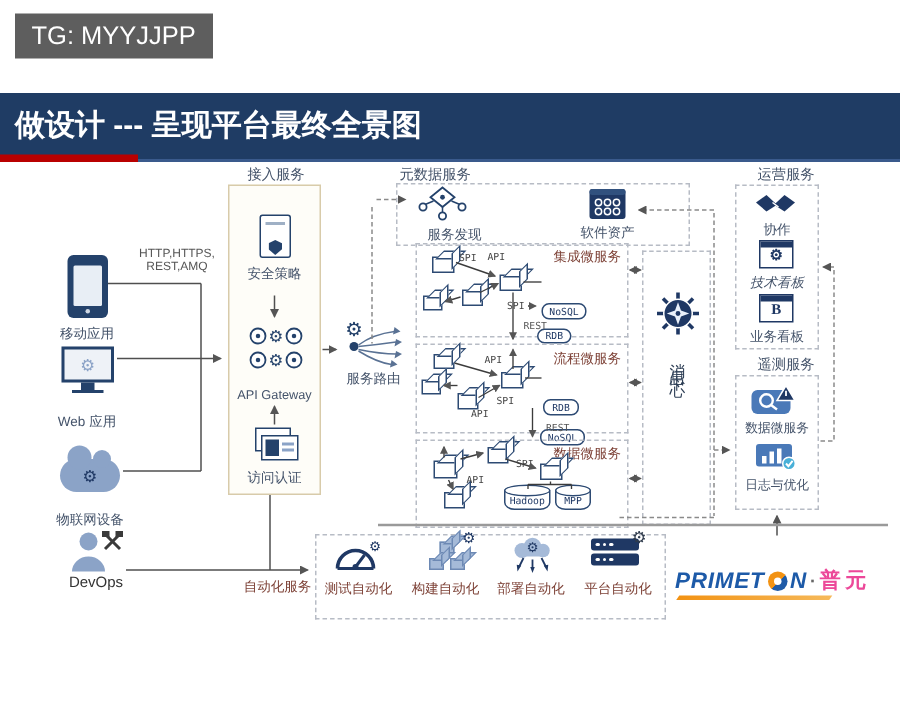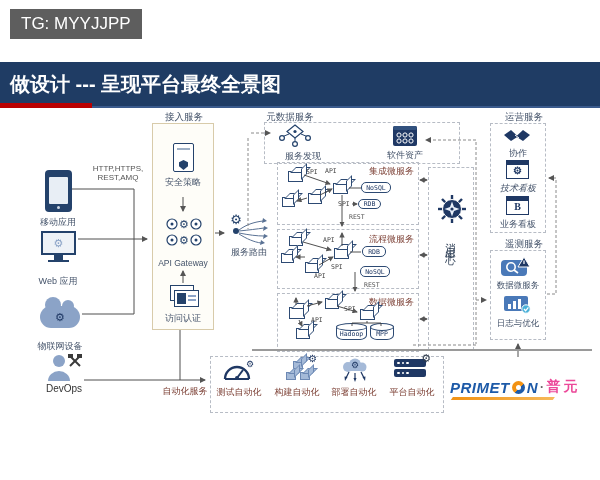--- a/index.html
+++ b/index.html
@@ -26,21 +26,21 @@
   
   .cube{position:absolute;background:#fff;border:1px solid #2d4a73;box-sizing:border-box;}
   .cube::before{content:"";position:absolute;left:1px;top:-5px;width:100%;height:4px;background:inherit;
                 border:1px solid;border-color:inherit;transform:skewX(-45deg);transform-origin:0 100%;}
   .cube::after{content:"";position:absolute;top:-3px;right:-5px;width:4px;height:100%;background:inherit;
                border:1px solid;border-color:inherit;transform:skewY(-45deg);transform-origin:0 0;}
   .cube.blue{background:#a5bad8;border-color:#6d89b4;}
   
   .store{position:absolute;border:1px solid #2d4a73;border-radius:5px;background:#fff;font-size:6.5px;
          color:#1f3864;font-family:"DejaVu Sans Mono",monospace;display:flex;align-items:center;
-         justify-content:center;box-sizing:border-box;}
+         justify-content:center;box-sizing:border-box;margin-top:20px;}
   .cyl{position:absolute;border:1px solid #2d4a73;border-radius:3px 3px 7px 7px/3px 3px 5px 5px;background:#fff;
        font-size:6.5px;color:#1f3864;font-family:"DejaVu Sans Mono",monospace;display:flex;align-items:center;
        justify-content:center;box-sizing:border-box;padding-top:3px;}
   .cyl::before{content:"";position:absolute;top:-3px;left:-1px;right:-1px;height:6px;border:1px solid #2d4a73;
        border-radius:50%;background:#fff;}
   
   .vtext{position:absolute;writing-mode:vertical-rl;font-size:10.5px;color:#2d3e55;letter-spacing:4px;}
   
   .icon{position:absolute;}
   .phone{position:absolute;background:#24426b;border-radius:4px;}

